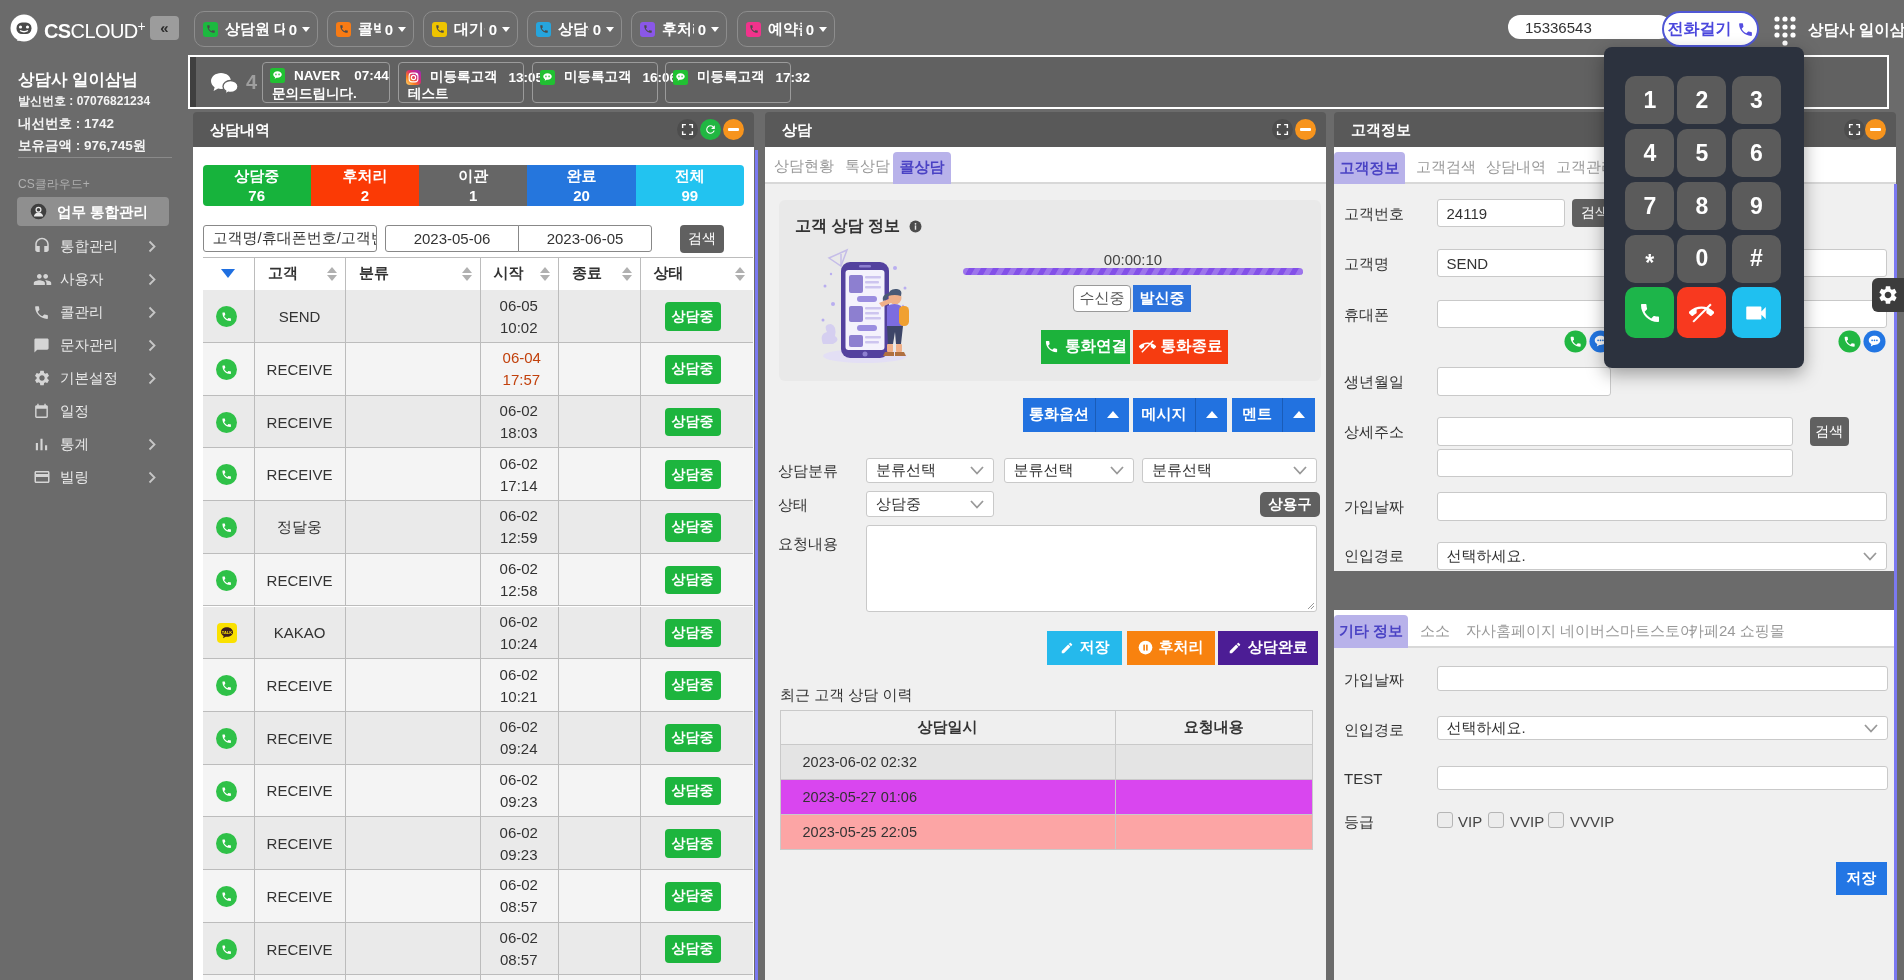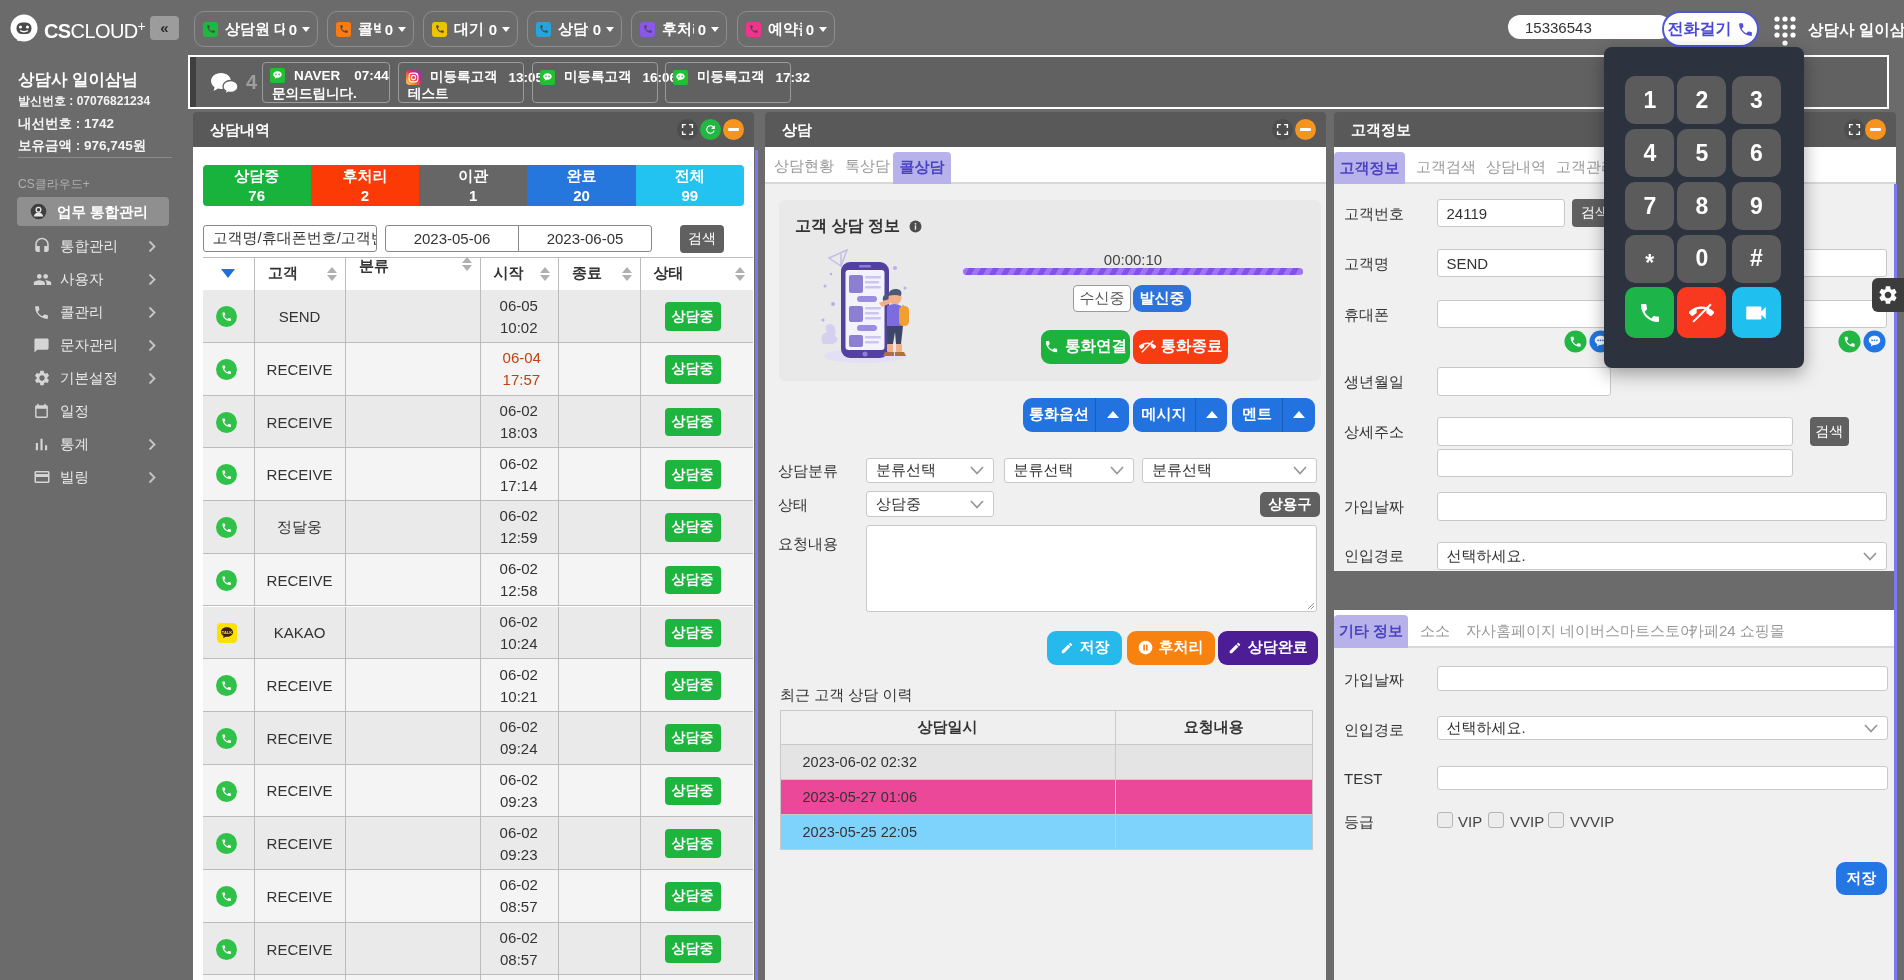--- a/index.html
+++ b/index.html
@@ -8,21 +8,21 @@
 .panel-hdr{position:absolute;background:#595959;color:#fff;font-size:15px;font-weight:bold;border-radius:4px 4px 0 0}
 .panel-hdr .t{position:absolute;left:17px;top:9px}
 .ic{position:absolute;border-radius:50%;display:flex;align-items:center;justify-content:center}
 .ic.orange{background:#f7941d}
 .ic.green{background:#21b742}
 .ic.dark{background:#4d4d4d}
 .inp{position:absolute;background:#fff;border:1px solid #c9c9c9;border-radius:3px;font-size:15px;color:#333;display:flex;align-items:center;padding-left:9px;white-space:nowrap;overflow:hidden}
 .sel{position:absolute;background:#fff;border:1px solid #c9c9c9;border-radius:3px;font-size:15px;color:#333;display:flex;align-items:center;padding-left:9px;white-space:nowrap;overflow:hidden}
 .sel svg{position:absolute;right:9px}
 .lbl{position:absolute;font-size:15px;color:#333;white-space:nowrap}
-.btn{position:absolute;display:flex;align-items:center;justify-content:center;color:#fff;font-weight:bold;border-radius:9px;white-space:nowrap}
+.btn{position:absolute;display:flex;align-items:center;justify-content:center;color:#fff;font-weight:bold;border-radius:0;white-space:nowrap}
 .dkbtn{position:absolute;display:flex;align-items:center;justify-content:center;background:#606060;color:#fff;border-radius:4px;font-size:14px;white-space:nowrap}
 .tabtxt{position:absolute;font-size:15px;color:#999;white-space:nowrap}
 .tabact{position:absolute;background:#b8b2ea;color:#4a42c4;font-size:15px;font-weight:bold;display:flex;align-items:center;justify-content:center;border-radius:4px 4px 0 0;white-space:nowrap}
 .tbtn{position:absolute;height:36px;top:11px;border:1.5px solid #8d8d8d;border-radius:10px;display:flex;align-items:center;color:#fff;font-size:15px;font-weight:bold;white-space:nowrap;overflow:hidden}
 .tbtn .sq{flex:none;width:15px;height:15px;border-radius:3px;margin-left:8px;display:flex;align-items:center;justify-content:center}
 .tbtn .lab{margin-left:7px;flex:1;overflow:hidden}
 .tbtn .cnt{margin-left:4px}
 .caret-d{flex:none;width:0;height:0;border-left:4.5px solid transparent;border-right:4.5px solid transparent;border-top:5.5px solid #fff;margin-left:5px;margin-right:7px}
 .ncard{position:absolute;top:5px;height:41px;border:1.5px solid #9b9b9b;border-radius:4px;color:#fff;font-size:13.5px;font-weight:bold}
 .ncard .r1{position:absolute;left:7px;top:5px;display:flex;align-items:center;white-space:nowrap}
@@ -314,21 +314,21 @@
 <div class="abs" style="left:9.5px;top:144.5px;width:51.5px;height:34px;display:flex;align-items:center;font-size:15px">
       <span style="width:0;height:0;border-left:7px solid transparent;border-right:7px solid transparent;border-top:9px solid #1f6fe0;margin:auto"></span>
     </div>
 <div class="abs" style="left:61px;top:144.5px;width:91px;height:34px;border-left:1px solid #bcbcbc;display:flex;align-items:center;font-size:15px">
       <span style="padding-left:13px;font-weight:bold;color:#333">고객</span>
       <span class="srt">
         <i class="u"></i>
         <i class="d"></i>
       </span>
     </div>
-<div class="abs" style="left:152px;top:144.5px;width:134.5px;height:34px;border-left:1px solid #bcbcbc;display:flex;align-items:flex-start;font-size:15px">
+<div class="abs" style="left:152px;top:144.5px;width:134.5px;height:34px;border-left:1px solid #bcbcbc;display:flex;align-items:center;font-size:15px">
       <span style="padding-left:13px;font-weight:bold;color:#333">분류</span>
       <span class="srt">
         <i class="u"></i>
         <i class="d"></i>
       </span>
     </div>
 <div class="abs" style="left:286.5px;top:144.5px;width:78.5px;height:34px;border-left:1px solid #bcbcbc;display:flex;align-items:center;font-size:15px">
       <span style="padding-left:13px;font-weight:bold;color:#333">시작</span>
       <span class="srt">
         <i class="u"></i>
@@ -686,24 +686,24 @@
         <path fill="#fff" d="M3 17.25V21h3.75L17.81 9.94l-3.75-3.75L3 17.25zM20.71 7.04c.39-.39.39-1.02 0-1.41l-2.34-2.34c-.39-.39-1.02-.39-1.41 0l-1.83 1.83 3.75 3.75 1.91-1.83z"></path>
       </svg>상담완료</div>
 <div class="abs" style="left:15px;top:574px;font-size:15px;color:#333;white-space:nowrap">최근 고객 상담 이력</div>
 <div class="abs" style="left:14.5px;top:598px;width:533.5px;height:34.5px;background:#efefef;border:1px solid #c9c9c9;display:flex">
       <span style="width:335px;display:flex;align-items:center;justify-content:center;font-size:15px;font-weight:bold;color:#333;border-right:1px solid #c9c9c9">상담일시</span>
       <span style="flex:1;display:flex;align-items:center;justify-content:center;font-size:15px;font-weight:bold;color:#333">요청내용</span>
     </div>
 <div class="abs" style="left:14.5px;top:632.5px;width:533.5px;height:35.1px;background:#e4e4e4;border:1px solid #c9c9c9;border-top:none;display:flex">
       <span style="width:335px;display:flex;align-items:center;padding-left:22px;font-size:14.5px;color:#333;border-right:1px solid #c9c9c9">2023-06-02 02:32</span>
     </div>
-<div class="abs" style="left:14.5px;top:667.6px;width:533.5px;height:35.1px;background:#ec4899;border:1px solid #c9c9c9;border-top:none;display:flex">
+<div class="abs" style="left:14.5px;top:667.6px;width:533.5px;height:35.1px;background:#d946ef;border:1px solid #c9c9c9;border-top:none;display:flex">
       <span style="width:335px;display:flex;align-items:center;padding-left:22px;font-size:14.5px;color:#333;border-right:1px solid #c9c9c9">2023-05-27 01:06</span>
     </div>
-<div class="abs" style="left:14.5px;top:702.7px;width:533.5px;height:35.1px;background:#7dd3fc;border:1px solid #c9c9c9;border-top:none;display:flex">
+<div class="abs" style="left:14.5px;top:702.7px;width:533.5px;height:35.1px;background:#fca5a5;border:1px solid #c9c9c9;border-top:none;display:flex">
       <span style="width:335px;display:flex;align-items:center;padding-left:22px;font-size:14.5px;color:#333;border-right:1px solid #c9c9c9">2023-05-25 22:05</span>
     </div>
 </div>
 <div class="abs" style="left:1334px;top:112px;width:562px;height:459px">
 <div class="panel-hdr" style="left:0;top:0;width:562px;height:35px">
       <span class="t">고객정보</span>
       <span class="ic dark" style="right:31px;top:7px;width:21px;height:21px">
         <svg width="13" height="13" viewBox="0 0 24 24" fill="none" stroke="#fff" stroke-width="2.6">
           <path d="M3 9V3h6M15 3h6v6M21 15v6h-6M9 21H3v-6"></path>
         </svg>

